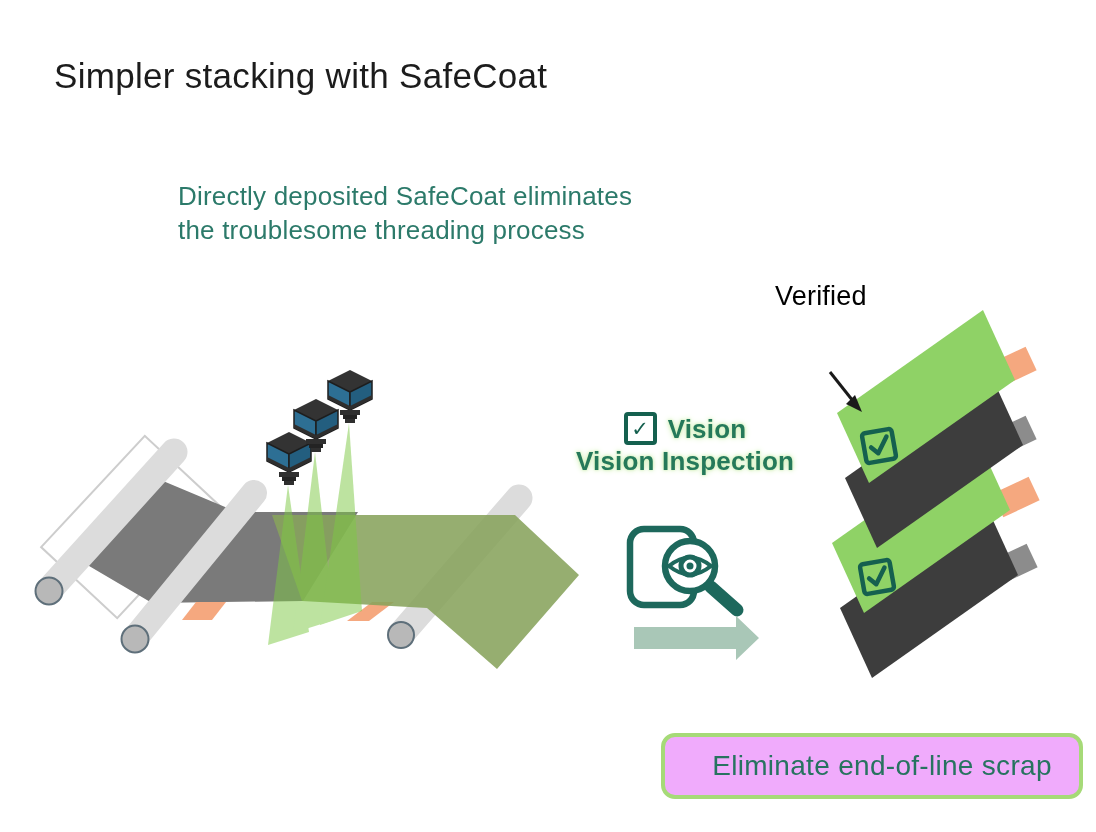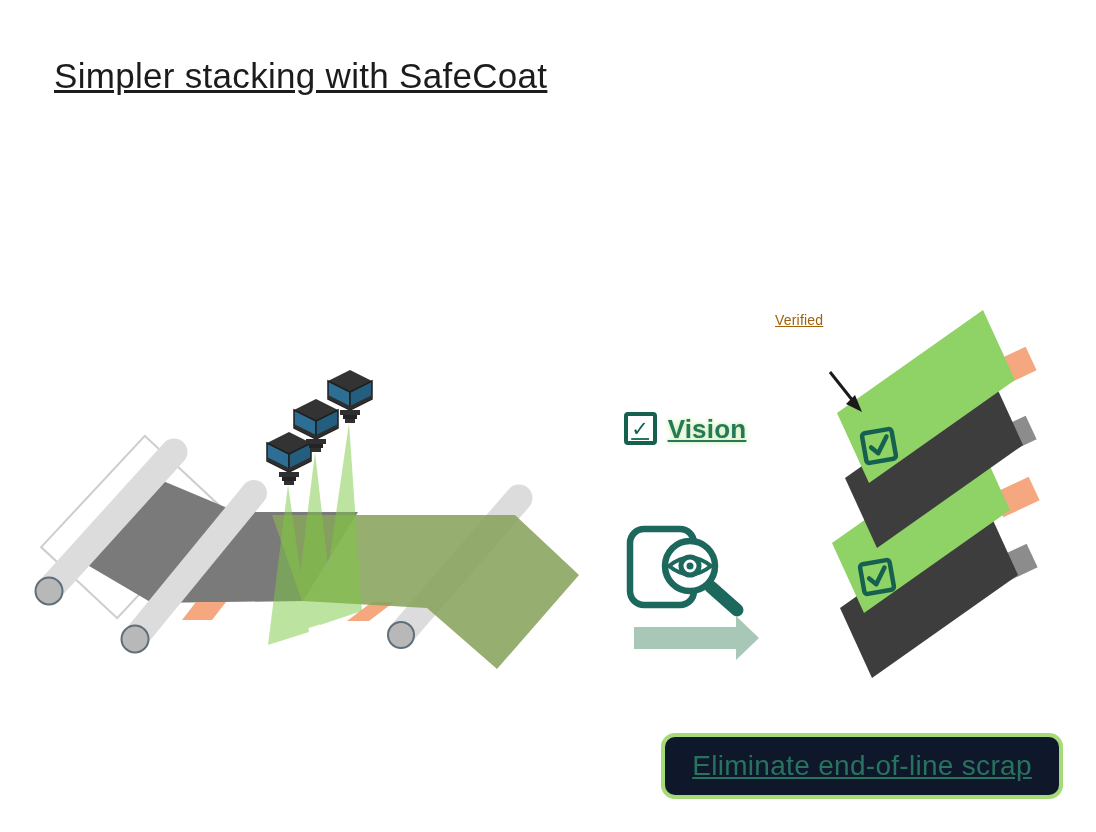--- a/index.html
+++ b/index.html
@@ -1,47 +1,47 @@
 <!DOCTYPE html>
 <html><head>
 <meta charset="utf-8">
 <style>
   html,body{margin:0;padding:0;background:#ffffff;}
   body{
     width:1096px;height:832px;position:relative;overflow:hidden;
     font-family:"Liberation Sans","DejaVu Sans",sans-serif;
   }
-  .abs{position:absolute;text-decoration:underline;}
+  .abs{position:absolute;}
   .stage-svg{position:absolute;left:0;top:0;width:1096px;height:832px;}
   .title{
     left:54px;top:56px;font-size:35px;font-weight:500;color:#1c1c1c;letter-spacing:.3px;
   }
   .subtitle{
     left:178px;top:179px;font-size:26px;line-height:34px;color:#2c7a6a;letter-spacing:.2px;
   }
   .verified-label{
-    left:775px;top:306px;font-size:14px;line-height:28px;color:#a16207;letter-spacing:.2px;
+    left:775px;top:282px;font-size:27px;line-height:28px;color:#000000;letter-spacing:.2px;
   }
   .inspection-label{
     left:545px;top:412px;width:280px;text-align:center;
     font-size:26px;line-height:32px;font-weight:bold;color:#25795a;letter-spacing:.2px;
     text-shadow:0 0 1px #dff5cc,0 0 3px #cdeeb0,0 0 6px #cdeeb0;
   }
   .inspection-line1{display:flex;align-items:center;justify-content:center;gap:11px;}
   .cb{
     display:inline-flex;align-items:center;justify-content:center;
     width:25px;height:25px;border:4px solid #15604f;border-radius:4px;
     color:#15604f;font-size:21px;font-weight:bold;line-height:1;background:#ffffff;
     text-shadow:none;
   }
   .cta-button{
     left:661px;top:733px;width:394px;height:58px;
-    background:#0f172a;border:4px solid #a6da78;border-radius:14px;
+    background:#f0abfc;border:4px solid #a6da78;border-radius:14px;
     display:flex;align-items:center;justify-content:center;
-    font-size:28px;color:#27735f;letter-spacing:.3px;cursor:pointer;
+    font-size:28px;color:#27735f;letter-spacing:.3px;cursor:pointer;padding-left:20px;
   }
 </style>
 </head>
 <body>
 
 <svg class="stage-svg" viewBox="0 0 1096 832" aria-hidden="true">
   <defs>
     <g id="cam">
       <polygon points="0,0 22,11 0,22 -22,11" fill="#333333"></polygon>
       <polygon points="-22,11 0,22 0,40 -22,29" stroke="#1e1e1e" stroke-width="1.5" fill="#2d6f94"></polygon>
@@ -119,26 +119,29 @@
 
   <g>
     <line x1="830" y1="372" x2="853" y2="401" stroke-width="3" stroke="#1a1a1a"></line>
     <polygon points="862,412 846,404 855,395" fill="#1a1a1a"></polygon>
   </g>
 </svg>
 
 <div class="abs title">Simpler stacking with SafeCoat</div>
 
 <div class="abs subtitle">
+  <div>Directly deposited SafeCoat eliminates</div>
+  <div>the troublesome threading process</div>
 </div>
 
 <div class="abs verified-label">
   <div>Verified</div>
 </div>
 
 <div class="abs inspection-label">
   <div class="inspection-line1">
     <span class="cb">✓</span>
     <span>Vision</span>
   </div>
+  <div>Vision Inspection</div>
 </div>
 
 <div class="abs cta-button">Eliminate end-of-line scrap</div>
 
 </body></html>

